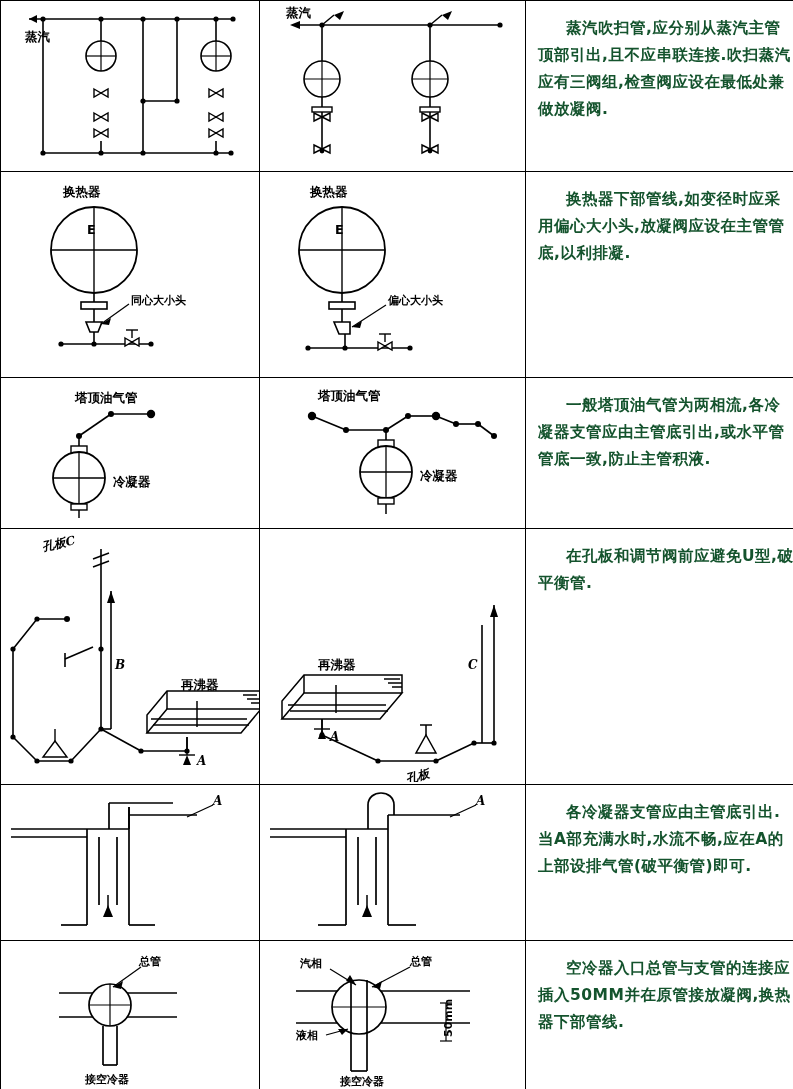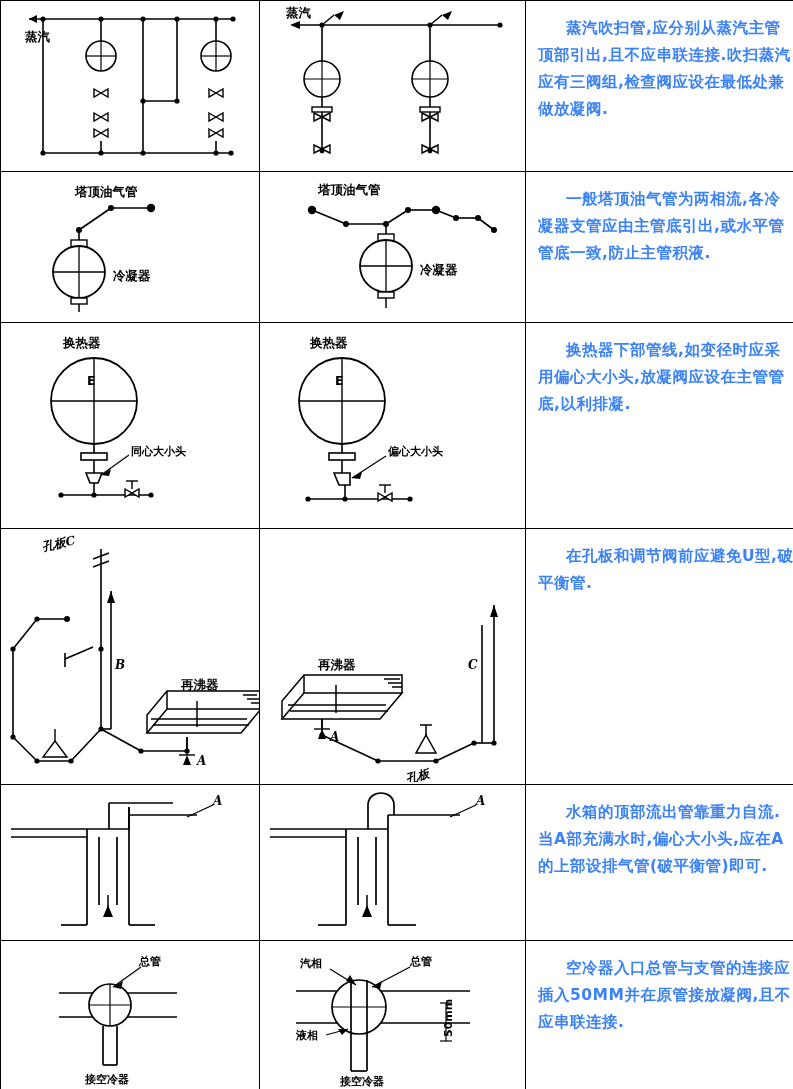--- a/index.html
+++ b/index.html
@@ -12,21 +12,21 @@
   .col-c{width:268px;}
   .cellwrap{position:relative;width:100%;height:100%;overflow:hidden;}
   .note{
     padding:14px 0 6px 12px;
     font-size:15.5px;
     line-height:1.75;
     letter-spacing:0.5px;
     font-family:"DejaVu Sans","Liberation Sans",sans-serif;
     font-weight:600;
     text-indent:28px;
-    color:#3b82f6;
+    color:#14532d;
   }
   svg{display:block;}
   .lbl{font-size:12.5px;font-family:"DejaVu Sans","Liberation Sans",sans-serif;font-weight:700;}
   .lbl-s{font-size:11px;font-family:"DejaVu Sans","Liberation Sans",sans-serif;font-weight:700;}
   .lbl-i{font-size:12px;font-style:italic;font-family:"DejaVu Serif","Liberation Serif",serif;font-weight:700;}
 </style>
 </head>
 <body>
 
 <div id="sheet">
@@ -134,20 +134,94 @@
         <text class="lbl" x="26" y="16">蒸汽</text>
       </svg>
     </div>
   </td>
   <td class="col-c">
     <div class="note">蒸汽吹扫管,应分别从蒸汽主管顶部引出,且不应串联连接.吹扫蒸汽应有三阀组,检查阀应设在最低处兼做放凝阀.</div>
   </td>
 </tr>
 
 <tr>
+  <td class="col-a" style="height:205px">
+    <div class="cellwrap">
+      <svg width="258" height="203" viewBox="0 0 258 203">
+        <text class="lbl" x="62" y="24">换热器</text>
+        <circle cx="93" cy="78" r="43" stroke="#000" stroke-width="1.8" fill="#fff"></circle>
+        <line x1="50" y1="78" x2="136" y2="78" stroke="#000" stroke-width="1.4"></line>
+        <line x1="93" y1="35" x2="93" y2="121" stroke="#000" stroke-width="1.4"></line>
+        <text class="lbl" x="86" y="62">E</text>
+        <g stroke="#000" stroke-width="1.6" fill="none">
+          <line x1="93" y1="121" x2="93" y2="130"></line>
+          <rect x="80" y="130" width="26" height="7" fill="#fff"></rect>
+          <line x1="93" y1="137" x2="93" y2="150"></line>
+
+          <path d="M85,150 L101,150 L97,160 L89,160 Z" fill="#fff"></path>
+          <line x1="93" y1="160" x2="93" y2="172"></line>
+          <line x1="93" y1="172" x2="150" y2="172"></line>
+          <line x1="60" y1="172" x2="93" y2="172"></line>
+        </g>
+        <g stroke="#000" stroke-width="1.4" fill="#fff">
+          <path d="M124,166 L138,174 L138,166 L124,174 Z"></path>
+        </g>
+        <line x1="131" y1="166" x2="131" y2="158" stroke="#000" stroke-width="1.4"></line>
+        <line x1="125" y1="158" x2="137" y2="158" stroke="#000" stroke-width="1.4"></line>
+
+        <line x1="100" y1="152" x2="128" y2="132" stroke="#000" stroke-width="1.2"></line>
+        <path d="M100,152 L110,146 L108,153 Z" fill="#000"></path>
+        <text class="lbl-s" x="130" y="132">同心大小头</text>
+        <g fill="#000">
+          <circle cx="93" cy="172" r="2.6"></circle>
+                  <circle cx="60" cy="172" r="2.6"></circle>
+          <circle cx="150" cy="172" r="2.6"></circle>
+        </g>
+      </svg>
+    </div>
+  </td>
+  <td class="col-b">
+    <div class="cellwrap">
+      <svg width="265" height="203" viewBox="0 0 265 203">
+        <text class="lbl" x="50" y="24">换热器</text>
+        <circle cx="82" cy="78" r="43" stroke="#000" stroke-width="1.8" fill="#fff"></circle>
+        <line x1="39" y1="78" x2="125" y2="78" stroke="#000" stroke-width="1.4"></line>
+        <line x1="82" y1="35" x2="82" y2="121" stroke="#000" stroke-width="1.4"></line>
+        <text class="lbl" x="75" y="62">E</text>
+        <g stroke="#000" stroke-width="1.6" fill="none">
+          <line x1="82" y1="121" x2="82" y2="130"></line>
+          <rect x="69" y="130" width="26" height="7" fill="#fff"></rect>
+          <line x1="82" y1="137" x2="82" y2="150"></line>
+
+          <path d="M74,150 L90,150 L90,162 L79,162 Z" fill="#fff"></path>
+          <line x1="85" y1="162" x2="85" y2="176"></line>
+          <line x1="48" y1="176" x2="150" y2="176"></line>
+        </g>
+        <g stroke="#000" stroke-width="1.4" fill="#fff">
+          <path d="M118,170 L132,178 L132,170 L118,178 Z"></path>
+        </g>
+        <line x1="125" y1="170" x2="125" y2="162" stroke="#000" stroke-width="1.4"></line>
+        <line x1="119" y1="162" x2="131" y2="162" stroke="#000" stroke-width="1.4"></line>
+        <line x1="92" y1="155" x2="126" y2="133" stroke="#000" stroke-width="1.2"></line>
+        <path d="M92,155 L102,149 L100,156 Z" fill="#000"></path>
+        <text class="lbl-s" x="128" y="132">偏心大小头</text>
+        <g fill="#000">
+          <circle cx="85" cy="176" r="2.6"></circle>
+                  <circle cx="48" cy="176" r="2.6"></circle>
+          <circle cx="150" cy="176" r="2.6"></circle>
+        </g>
+      </svg>
+    </div>
+  </td>
+  <td class="col-c">
+    <div class="note">换热器下部管线,如变径时应采用偏心大小头,放凝阀应设在主管管底,以利排凝.</div>
+  </td>
+</tr>
+
+<tr>
   <td class="col-a" style="height:150px">
     <div class="cellwrap">
       <svg width="258" height="148" viewBox="0 0 258 148">
         <text class="lbl" x="74" y="24">塔顶油气管</text>
         <g stroke="#000" stroke-width="1.6" fill="none">
           <line x1="78" y1="58" x2="110" y2="36"></line>
           <line x1="110" y1="36" x2="150" y2="36"></line>
           <line x1="78" y1="58" x2="78" y2="68"></line>
         </g>
         <rect x="70" y="68" width="16" height="7" fill="#fff" stroke="#000" stroke-width="1.4"></rect>
@@ -194,94 +268,20 @@
           <circle cx="176" cy="38" r="4.2"></circle>
                   <circle cx="196" cy="46" r="3"></circle>
           <circle cx="218" cy="46" r="3"></circle>
                   <circle cx="234" cy="58" r="3"></circle>
         </g>
       </svg>
     </div>
   </td>
   <td class="col-c">
     <div class="note">一般塔顶油气管为两相流,各冷凝器支管应由主管底引出,或水平管管底一致,防止主管积液.</div>
-  </td>
-</tr>
-
-<tr>
-  <td class="col-a" style="height:205px">
-    <div class="cellwrap">
-      <svg width="258" height="203" viewBox="0 0 258 203">
-        <text class="lbl" x="62" y="24">换热器</text>
-        <circle cx="93" cy="78" r="43" stroke="#000" stroke-width="1.8" fill="#fff"></circle>
-        <line x1="50" y1="78" x2="136" y2="78" stroke="#000" stroke-width="1.4"></line>
-        <line x1="93" y1="35" x2="93" y2="121" stroke="#000" stroke-width="1.4"></line>
-        <text class="lbl" x="86" y="62">E</text>
-        <g stroke="#000" stroke-width="1.6" fill="none">
-          <line x1="93" y1="121" x2="93" y2="130"></line>
-          <rect x="80" y="130" width="26" height="7" fill="#fff"></rect>
-          <line x1="93" y1="137" x2="93" y2="150"></line>
-
-          <path d="M85,150 L101,150 L97,160 L89,160 Z" fill="#fff"></path>
-          <line x1="93" y1="160" x2="93" y2="172"></line>
-          <line x1="93" y1="172" x2="150" y2="172"></line>
-          <line x1="60" y1="172" x2="93" y2="172"></line>
-        </g>
-        <g stroke="#000" stroke-width="1.4" fill="#fff">
-          <path d="M124,166 L138,174 L138,166 L124,174 Z"></path>
-        </g>
-        <line x1="131" y1="166" x2="131" y2="158" stroke="#000" stroke-width="1.4"></line>
-        <line x1="125" y1="158" x2="137" y2="158" stroke="#000" stroke-width="1.4"></line>
-
-        <line x1="100" y1="152" x2="128" y2="132" stroke="#000" stroke-width="1.2"></line>
-        <path d="M100,152 L110,146 L108,153 Z" fill="#000"></path>
-        <text class="lbl-s" x="130" y="132">同心大小头</text>
-        <g fill="#000">
-          <circle cx="93" cy="172" r="2.6"></circle>
-                  <circle cx="60" cy="172" r="2.6"></circle>
-          <circle cx="150" cy="172" r="2.6"></circle>
-        </g>
-      </svg>
-    </div>
-  </td>
-  <td class="col-b">
-    <div class="cellwrap">
-      <svg width="265" height="203" viewBox="0 0 265 203">
-        <text class="lbl" x="50" y="24">换热器</text>
-        <circle cx="82" cy="78" r="43" stroke="#000" stroke-width="1.8" fill="#fff"></circle>
-        <line x1="39" y1="78" x2="125" y2="78" stroke="#000" stroke-width="1.4"></line>
-        <line x1="82" y1="35" x2="82" y2="121" stroke="#000" stroke-width="1.4"></line>
-        <text class="lbl" x="75" y="62">E</text>
-        <g stroke="#000" stroke-width="1.6" fill="none">
-          <line x1="82" y1="121" x2="82" y2="130"></line>
-          <rect x="69" y="130" width="26" height="7" fill="#fff"></rect>
-          <line x1="82" y1="137" x2="82" y2="150"></line>
-
-          <path d="M74,150 L90,150 L90,162 L79,162 Z" fill="#fff"></path>
-          <line x1="85" y1="162" x2="85" y2="176"></line>
-          <line x1="48" y1="176" x2="150" y2="176"></line>
-        </g>
-        <g stroke="#000" stroke-width="1.4" fill="#fff">
-          <path d="M118,170 L132,178 L132,170 L118,178 Z"></path>
-        </g>
-        <line x1="125" y1="170" x2="125" y2="162" stroke="#000" stroke-width="1.4"></line>
-        <line x1="119" y1="162" x2="131" y2="162" stroke="#000" stroke-width="1.4"></line>
-        <line x1="92" y1="155" x2="126" y2="133" stroke="#000" stroke-width="1.2"></line>
-        <path d="M92,155 L102,149 L100,156 Z" fill="#000"></path>
-        <text class="lbl-s" x="128" y="132">偏心大小头</text>
-        <g fill="#000">
-          <circle cx="85" cy="176" r="2.6"></circle>
-                  <circle cx="48" cy="176" r="2.6"></circle>
-          <circle cx="150" cy="176" r="2.6"></circle>
-        </g>
-      </svg>
-    </div>
-  </td>
-  <td class="col-c">
-    <div class="note">换热器下部管线,如变径时应采用偏心大小头,放凝阀应设在主管管底,以利排凝.</div>
   </td>
 </tr>
 
 <tr>
   <td class="col-a" style="height:255px">
     <div class="cellwrap">
       <svg width="258" height="253" viewBox="0 0 258 253">
         <text class="lbl-i" x="42" y="22" transform="rotate(-12 42 22)">孔板C</text>
         <g stroke="#000" stroke-width="1.6" fill="none">
 
@@ -453,21 +453,21 @@
           <path d="M108,20 C108,4 134,4 134,20 L134,30"></path>
         </g>
         <path d="M107,120 L102,132 L112,132 Z" fill="#000"></path>
         <line x1="107" y1="110" x2="107" y2="124" stroke="#000" stroke-width="1.5"></line>
         <line x1="190" y1="32" x2="216" y2="20" stroke="#000" stroke-width="1.3"></line>
         <text class="lbl-i" x="216" y="20">A</text>
       </svg>
     </div>
   </td>
   <td class="col-c">
-    <div class="note">水箱的顶部流出管靠重力自流.当A部充满水时,偏心大小头,应在A的上部设排气管(破平衡管)即可.</div>
+    <div class="note">各冷凝器支管应由主管底引出.当A部充满水时,水流不畅,应在A的上部设排气管(破平衡管)即可.</div>
   </td>
 </tr>
 
 <tr>
   <td class="col-a" style="height:150px">
     <div class="cellwrap">
       <svg width="258" height="148" viewBox="0 0 258 148">
 
         <g stroke="#000" stroke-width="1.7" fill="none">
           <line x1="58" y1="52" x2="96" y2="52"></line>
@@ -524,19 +524,19 @@
         <path d="M112,46 L122,40 L120,48 Z" fill="#000"></path>
         <text class="lbl-s" x="150" y="24">总管</text>
         <line x1="88" y1="88" x2="66" y2="94" stroke="#000" stroke-width="1.2"></line>
         <path d="M88,88 L78,88 L82,94 Z" fill="#000"></path>
         <text class="lbl-s" x="36" y="98">液相</text>
         <text class="lbl-s" x="80" y="144">接空冷器</text>
       </svg>
     </div>
   </td>
   <td class="col-c">
-    <div class="note">空冷器入口总管与支管的连接应插入50MM并在原管接放凝阀,且不应串联连接.</div>
+    <div class="note">空冷器入口总管与支管的连接应插入50MM并在原管接放凝阀,换热器下部管线.</div>
   </td>
 </tr>
 
 </tbody>
     </table>
 </div>
 
 </body></html>

